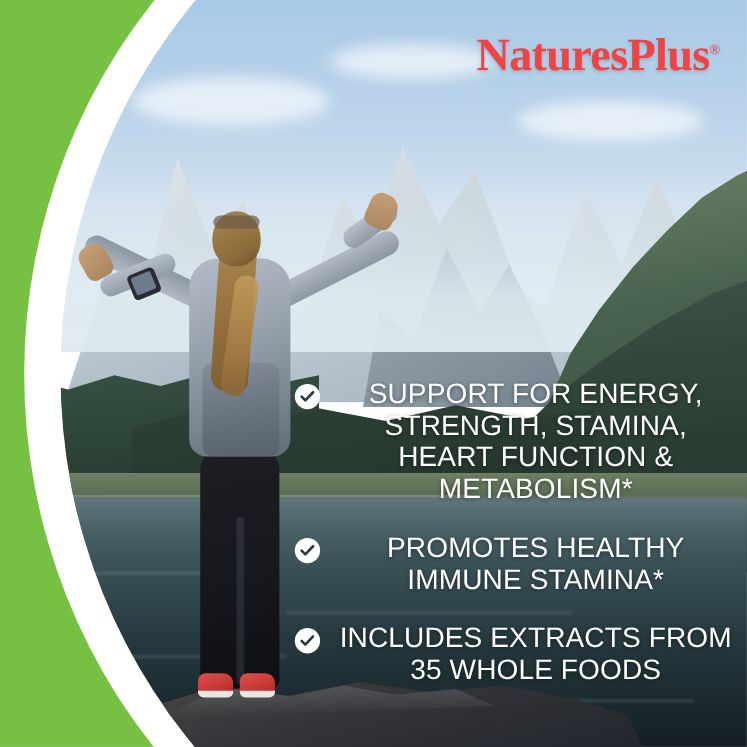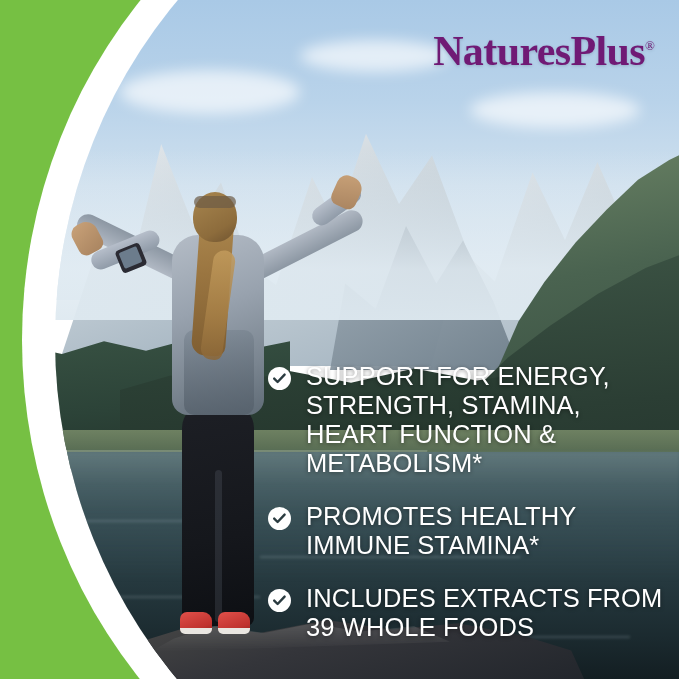--- a/index.html
+++ b/index.html
@@ -268,42 +268,43 @@
     border-radius: 0 0 5px 5px;
   }
   .shoe-sole.l { left: 180px; top: 628px; }
   .shoe-sole.r { left: 218px; top: 628px; }
 
   
   .logo {
     position: absolute;
     right: 24px;
     top: 30px;
-    color: #701a75;
+    color: #ef4444;
     font-family: "Liberation Serif", serif;
     font-size: 42px;
     font-weight: 700;
     letter-spacing: -0.6px;
     line-height: 1;
     white-space: nowrap;
     text-shadow: 0 1px 3px rgba(40,60,80,.22);
   }
   .logo .reg {
     font-size: 13px;
     vertical-align: super;
     font-weight: 400;
     letter-spacing: 0;
   }
 
   
   .bullets {
     position: absolute;
     left: 268px;
-    top: 362px;
+    top: 344px;
     width: 400px;
+    text-align: center;
   }
   .bullet {
     display: flex;
     align-items: flex-start;
     margin-bottom: 24px;
   }
   .bullet:last-child { margin-bottom: 0; }
   .check {
     flex: 0 0 auto;
     width: 23px;
@@ -412,18 +413,18 @@
       </span>
       <span class="bullet-text">PROMOTES HEALTHY IMMUNE STAMINA*</span>
     </div>
 
     <div class="bullet">
       <span class="check">
         <svg width="15" height="15" viewBox="0 0 15 15" aria-hidden="true">
           <path d="M2.2 7.6 L5.6 11.0 L12.6 3.6" stroke="#2a3b40" stroke-width="2.4" fill="none" stroke-linecap="round" stroke-linejoin="round"></path>
         </svg>
       </span>
-      <span class="bullet-text">INCLUDES EXTRACTS FROM 39 WHOLE FOODS</span>
+      <span class="bullet-text">INCLUDES EXTRACTS FROM 35 WHOLE FOODS</span>
     </div>
 
   </div>
 
 </div>
 
 </body></html>

